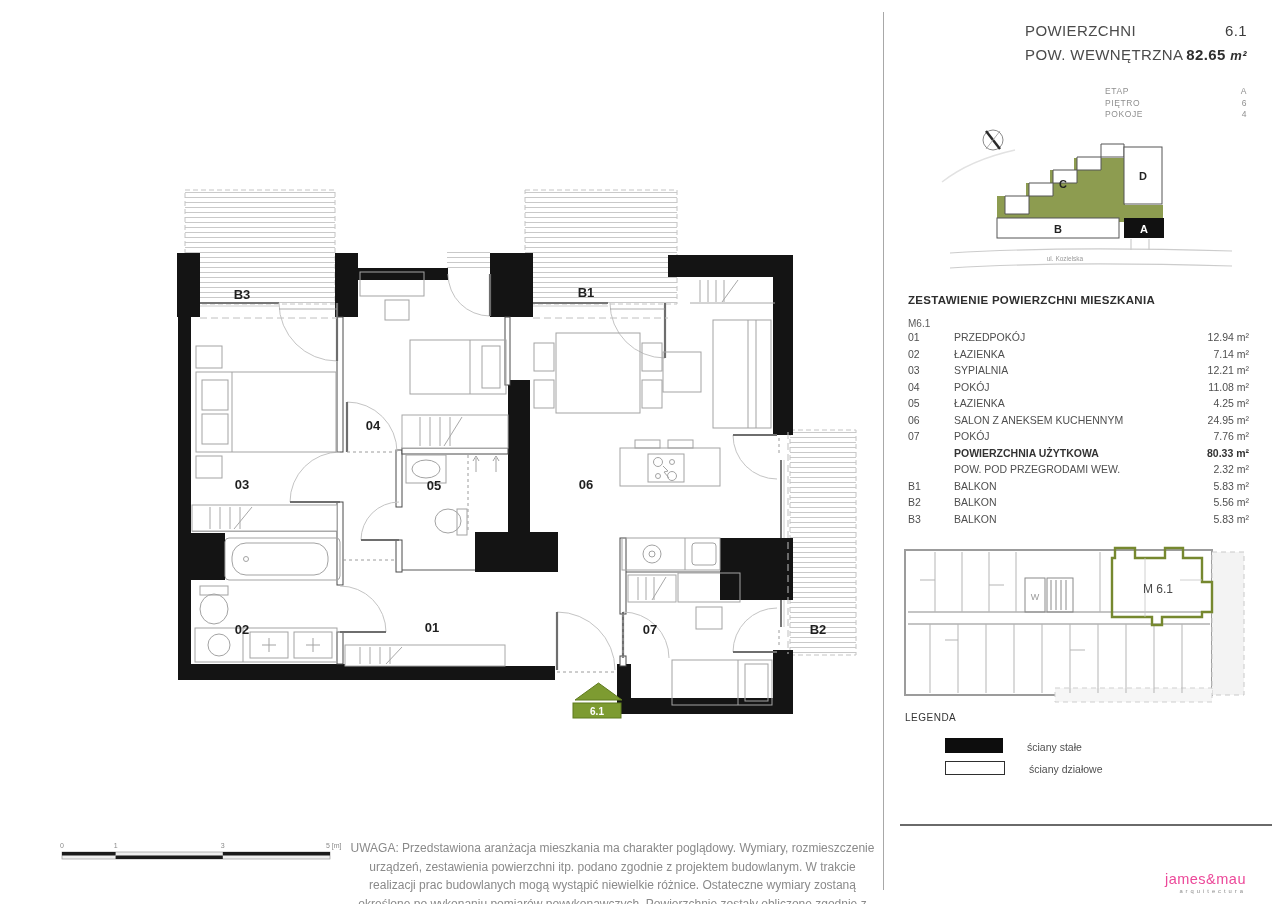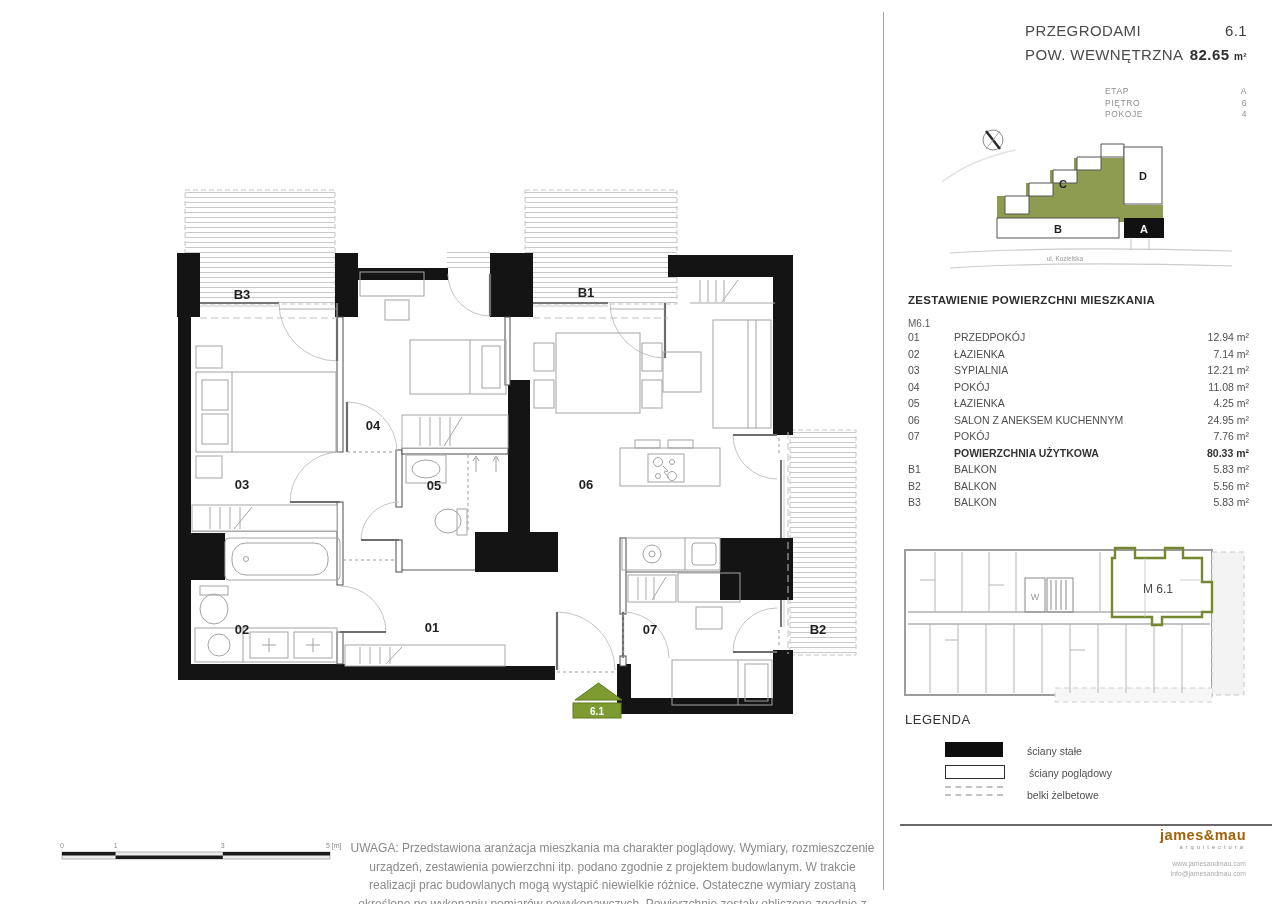--- a/index.html
+++ b/index.html
@@ -7,50 +7,50 @@
         font-family:"Liberation Sans",sans-serif;color:#333;}
   .abs{position:absolute;}
   .divider{position:absolute;left:883px;top:12px;width:1px;height:878px;background:#a8a8a8;}
 
   
   .hdr{position:absolute;left:1025px;top:22px;width:222px;}
   .hrow{display:flex;justify-content:space-between;align-items:baseline;
         font-size:15px;color:#4b4b4b;letter-spacing:.4px;margin-bottom:7px;}
   .hrow .val{color:#3c3c3c;}
   .hrow2 .val{font-weight:bold;color:#2f2f2f;}
-  .unit-it{font-weight:bold;font-size:10px;}
+  .unit-it{font-style:italic;font-weight:bold;font-size:13px;}
   .meta{position:absolute;left:1105px;top:86px;width:142px;font-size:8.5px;color:#8f8f8f;letter-spacing:.6px;}
   .mrow{display:flex;justify-content:space-between;line-height:11.5px;}
 
   
   .sched{position:absolute;left:908px;top:294px;width:341px;}
   .stitle{font-size:11.5px;font-weight:bold;color:#2e2e2e;letter-spacing:.3px;margin-bottom:12px;}
   .sunit{font-size:10px;color:#5a5a5a;}
   .srow{display:grid;grid-template-columns:46px 1fr auto;font-size:10.5px;color:#4f4f4f;
         line-height:16.5px;}
   .srow .sarea{text-align:right;}
   .ssum{}
   .bold{font-weight:bold;color:#333;}
 
   
   .legend{position:absolute;left:905px;top:712px;width:345px;}
-  .ltitle{font-size:13px;color:#333;letter-spacing:.5px;margin-bottom:8px;}
+  .ltitle{font-size:10px;color:#333;letter-spacing:.5px;margin-bottom:8px;}
   .litem{display:flex;align-items:flex-end;height:22px;margin-left:40px;}
   .lswatch{width:58px;height:15px;margin-right:24px;flex:none;position:relative;}
   .sw-solid{background:#0d0d0d;}
   .sw-outline{background:#fff;border:1.5px solid #2e2e2e;height:12px;}
   .sw-dash2 div{border-top:2px dashed #a8a8a8;height:5px;}
   .sw-dash3 div{border-top:2px dashed #c2c2c2;height:6px;}
   .llabel{font-size:10.5px;color:#4f4f4f;}
 
   .rule{position:absolute;left:900px;top:824px;width:372px;height:1.5px;background:#6a6a6a;}
 
   
   .brand{position:absolute;left:1060px;top:828px;width:186px;text-align:right;}
-  .bname{font-size:14.5px;font-weight:bold;color:#a16207;letter-spacing:.5px;line-height:15px;}
+  .bname{font-size:14.5px;font-weight:normal;color:#ec4899;letter-spacing:.5px;line-height:15px;margin-top:44px;}
   .btag{font-size:5.8px;color:#8a8a8a;letter-spacing:3px;margin-top:1px;}
   .bcontact{margin-top:9px;font-size:6.8px;color:#ababab;line-height:9.5px;}
 
   .disclaimer{position:absolute;left:345px;top:839px;width:535px;text-align:center;
         font-size:12px;color:#8a8a8a;line-height:1.55;}
   svg text{font-family:"Liberation Sans",sans-serif;}
   .roomlbl{font-size:13px;font-weight:bold;fill:#1f1f1f;}
 </style>
 </head>
 <body>
@@ -305,21 +305,21 @@
         <text x="222.8" y="848" text-anchor="middle">3</text>
         <text x="326" y="848" text-anchor="start">5 [m]</text>
       </g>
     </g>
   </svg>
 
   <div class="divider"></div>
 
   <div class="hdr">
     <div class="hrow">
-      <span>PRZEGRODAMI</span>
+      <span>POWIERZCHNI</span>
       <span class="val">6.1</span>
     </div>
     <div class="hrow hrow2">
       <span>POW. WEWNĘTRZNA</span>
       <span class="val">
         <span>82.65</span>
         <span class="unit-it">m²</span>
       </span>
     </div>
   </div>
@@ -401,20 +401,25 @@
     <div class="srow">
       <span>07</span>
       <span>POKÓJ</span>
       <span class="sarea">7.76 m²</span>
     </div>
     <div class="ssum">
       <div class="srow bold">
         <span></span>
         <span>POWIERZCHNIA UŻYTKOWA</span>
         <span class="sarea">80.33 m²</span>
+      </div>
+      <div class="srow">
+        <span></span>
+        <span>POW. POD PRZEGRODAMI WEW.</span>
+        <span class="sarea">2.32 m²</span>
       </div>
       <div class="srow">
         <span>B1</span>
         <span>BALKON</span>
         <span class="sarea">5.83 m²</span>
       </div>
       <div class="srow">
         <span>B2</span>
         <span>BALKON</span>
         <span class="sarea">5.56 m²</span>
@@ -474,28 +479,21 @@
   </svg>
 
   <div class="legend">
     <div class="ltitle">LEGENDA</div>
     <div class="litem">
       <div class="lswatch sw-solid"></div>
       <span class="llabel">ściany stałe</span>
     </div>
     <div class="litem">
       <div class="lswatch sw-outline"></div>
-      <span class="llabel">ściany poglądowy</span>
-    </div>
-    <div class="litem">
-      <div class="lswatch sw-dash3">
-          <div></div>
-          <div></div>
-        </div>
-      <span class="llabel">belki żelbetowe</span>
+      <span class="llabel">ściany działowe</span>
     </div>
   </div>
 
   <div class="rule"></div>
 
   <div class="brand">
     <div class="bname">james&amp;mau</div>
     <div class="btag">arquitectura</div>
     <div class="bcontact">
       <div>www.jamesandmau.com</div>

